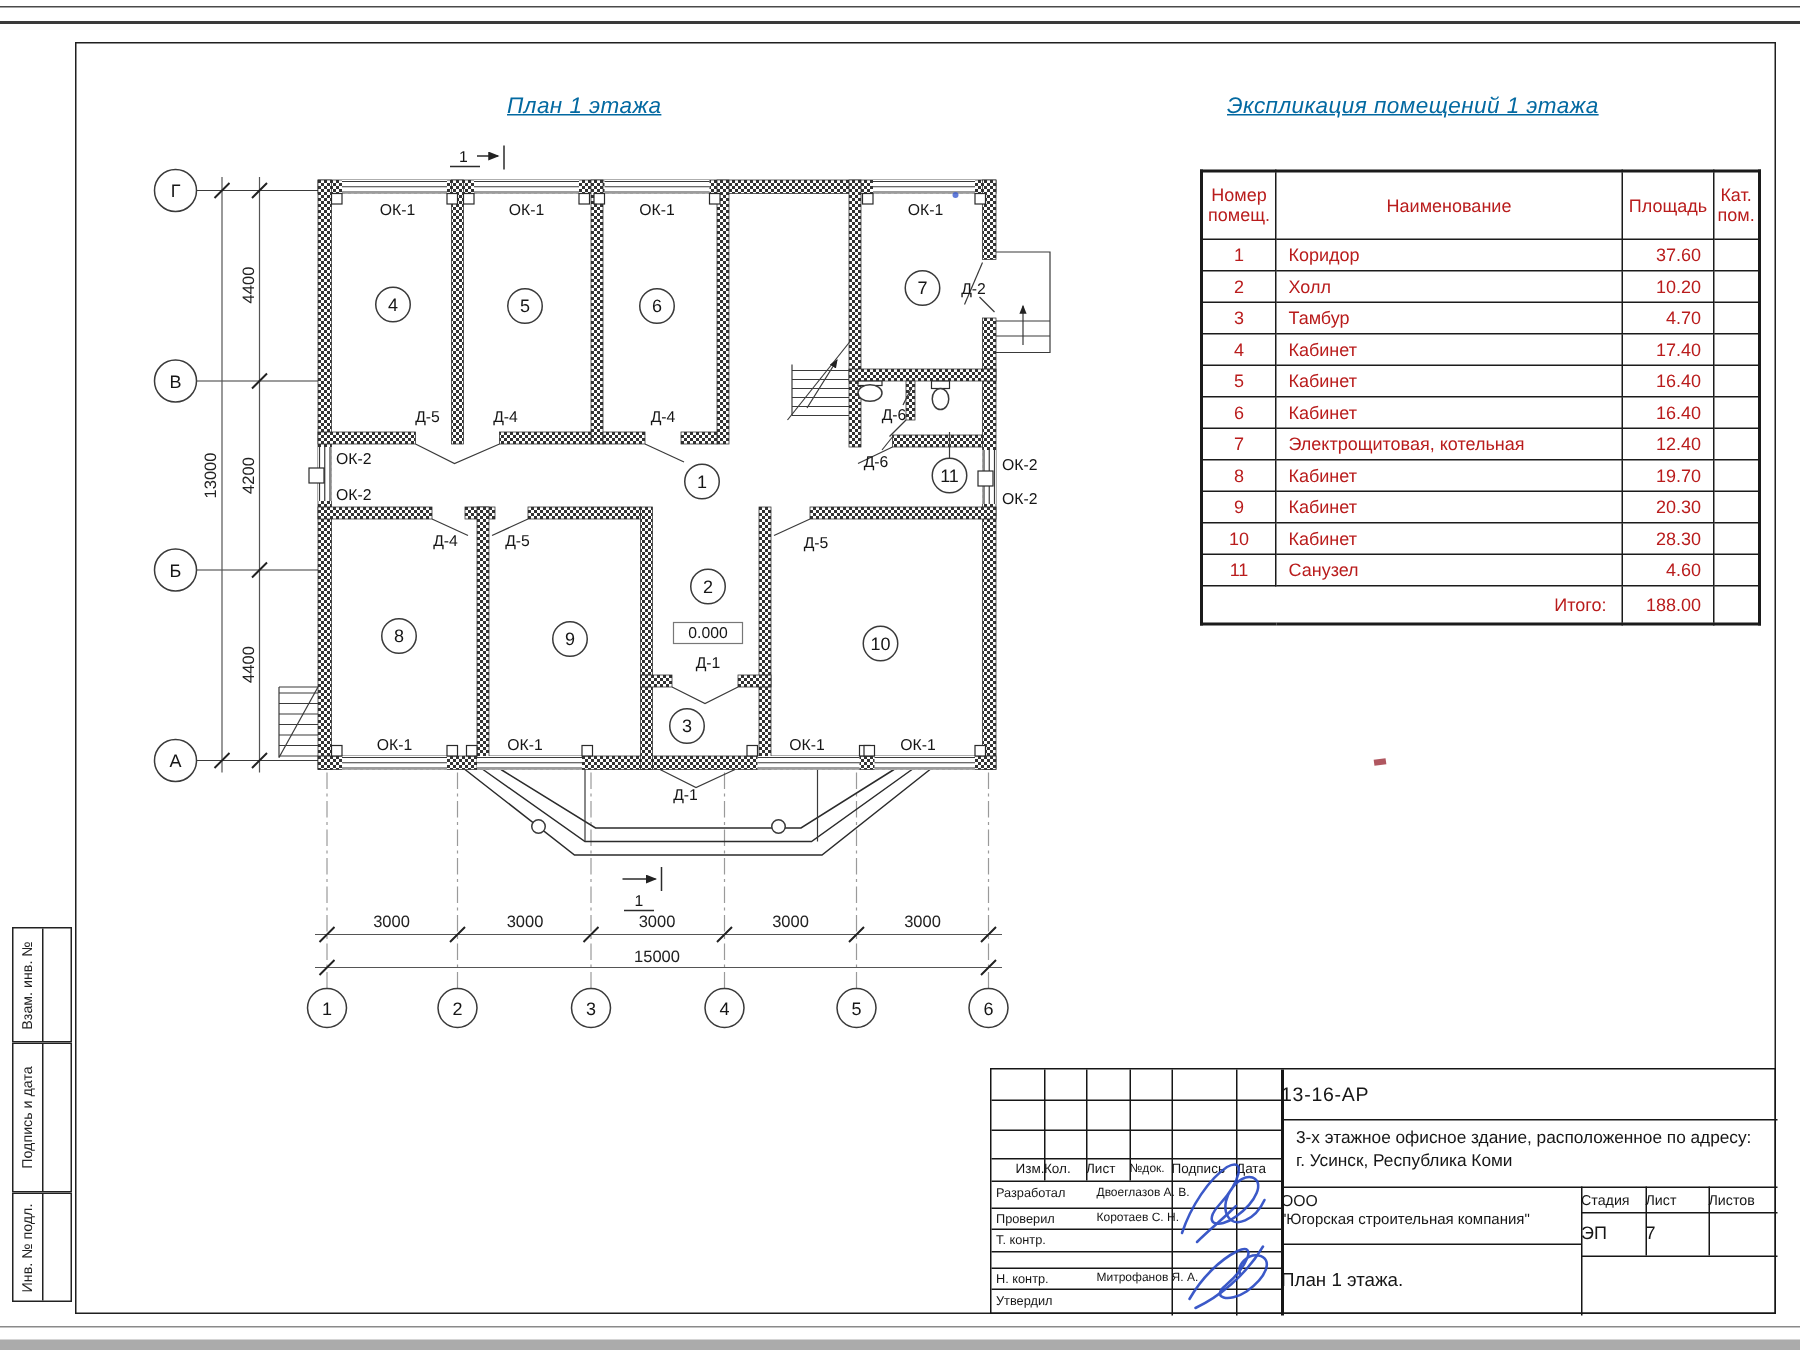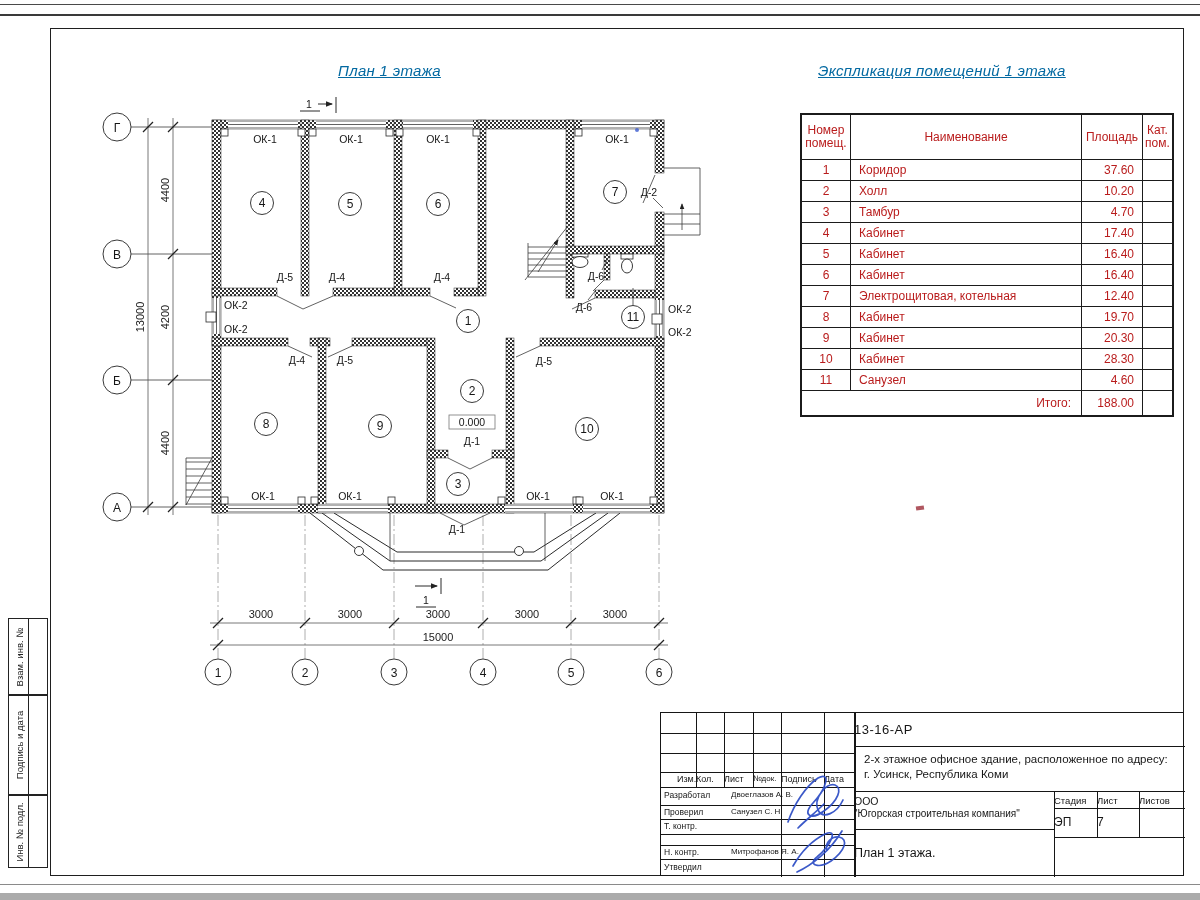--- a/index.html
+++ b/index.html
@@ -467,28 +467,28 @@
     <div class="tbt ctr" style="left:16px;top:61px;width:35px;">Изм.</div>
     <div class="tbt ctr" style="left:35px;top:61px;width:28px;">Кол.</div>
     <div class="tbt ctr" style="left:63px;top:61px;width:29px;">Лист</div>
     <div class="tbt ctr" style="left:92px;top:61px;width:28px;font-size:8px;">№док.</div>
     <div class="tbt ctr" style="left:120px;top:61px;width:43px;">Подпись</div>
     <div class="tbt ctr" style="left:163px;top:61px;width:30px;">Дата</div>
 
     <div class="tbt" style="left:3px;top:77px;font-size:8.5px;">Разработал</div>
     <div class="tbt" style="left:70px;top:77px;font-size:8px;">Двоеглазов А. В.</div>
     <div class="tbt" style="left:3px;top:94px;font-size:8.5px;">Проверил</div>
-    <div class="tbt" style="left:70px;top:94px;font-size:8px;">Санузел С. Н.</div>
+    <div class="tbt" style="left:70px;top:94px;font-size:8px;">Коротаев С. Н.</div>
     <div class="tbt" style="left:3px;top:108px;font-size:8.5px;">Т. контр.</div>
     <div class="tbt" style="left:3px;top:134px;font-size:8.5px;">Н. контр.</div>
     <div class="tbt" style="left:70px;top:134px;font-size:8px;">Митрофанов Я. А.</div>
     <div class="tbt" style="left:3px;top:149px;font-size:8.5px;">Утвердил</div>
 
     <div class="tbt ctr" style="left:193px;top:9px;width:331px;font-size:13px;letter-spacing:.5px;">13-16-АР</div>
-    <div class="tbt" style="left:203px;top:40px;font-size:11.5px;">2-х этажное офисное здание, расположенное по адресу:</div>
+    <div class="tbt" style="left:203px;top:40px;font-size:11.5px;">3-х этажное офисное здание, расположенное по адресу:</div>
     <div class="tbt" style="left:203px;top:55px;font-size:11.5px;">г. Усинск, Республика Коми</div>
     <div class="tbt ctr" style="left:193px;top:82px;width:200px;font-size:10.5px;">ООО</div>
     <div class="tbt ctr" style="left:193px;top:95px;width:200px;font-size:10px;">"Югорская строительная компания"</div>
     <div class="tbt ctr" style="left:193px;top:133px;width:200px;font-size:12.5px;">План 1 этажа.</div>
     <div class="tbt ctr" style="left:393px;top:82px;width:43px;font-size:9.5px;">Стадия</div>
     <div class="tbt ctr" style="left:436px;top:82px;width:42px;font-size:9.5px;">Лист</div>
     <div class="tbt ctr" style="left:478px;top:82px;width:46px;font-size:9.5px;">Листов</div>
     <div class="tbt ctr" style="left:393px;top:102px;width:43px;font-size:12px;">ЭП</div>
     <div class="tbt ctr" style="left:436px;top:102px;width:42px;font-size:12px;">7</div>
   </div>

